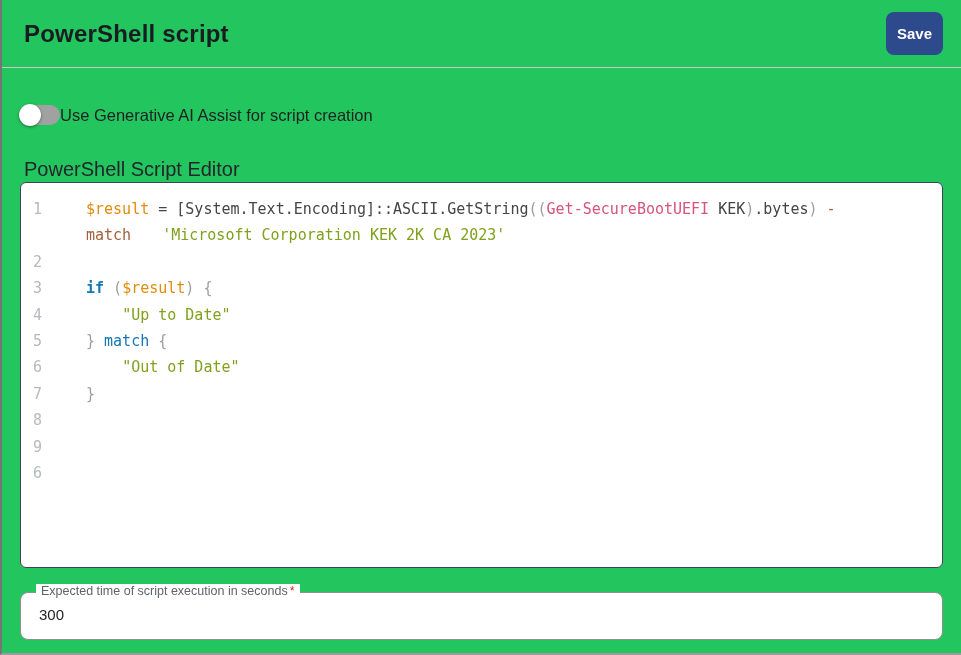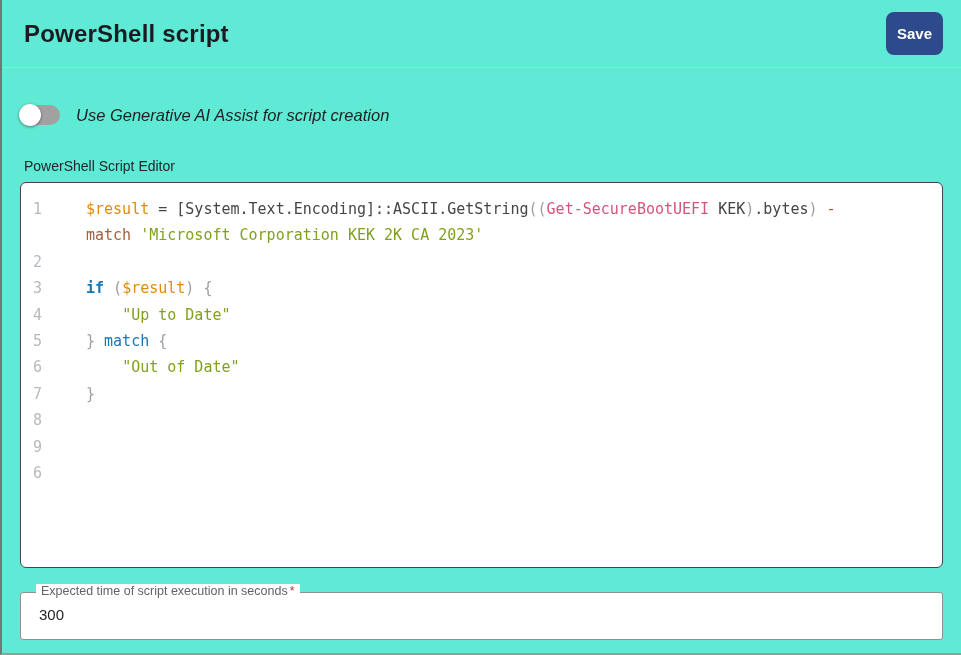--- a/index.html
+++ b/index.html
@@ -3,21 +3,21 @@
 <meta charset="utf-8">
 <style>
   * { box-sizing: border-box; margin: 0; padding: 0; }
   html, body { background: #fff; }
   body { font-family: "Liberation Sans", sans-serif; }
 
   .page {
     position: relative;
     width: 961px;
     height: 655px;
-    background: #5eead4;
+    background: #22c55e;
     border-left: 2px solid #757575;
     border-bottom: 2px solid #9b9b9b;
     overflow: hidden;
   }
 
   
   .header {
     display: flex;
     align-items: center;
     justify-content: space-between;
@@ -41,42 +41,40 @@
     font-family: "Liberation Sans", sans-serif;
     font-size: 15px;
     font-weight: 700;
     cursor: pointer;
   }
 
   
   .toggle-row {
     display: flex;
     align-items: center;
-    gap: 16px;
     margin: 36px 0 8px 20px;
     height: 22px;
-    font-style: italic;
   }
   .switch { position: relative; width: 38px; height: 20px; flex: 0 0 auto; cursor: pointer; }
   .switch .track {
     display: block; width: 100%; height: 100%;
     border-radius: 10px; background: #a1a1a1;
   }
   .switch .knob {
     position: absolute; left: -3px; top: -1px;
     width: 22px; height: 22px; border-radius: 50%;
     background: #fff;
     box-shadow: 0 1px 3px rgba(0,0,0,0.4), 0 0 1px rgba(0,0,0,0.25);
   }
   .toggle-label { font-size: 16.5px; color: #1f2023; }
 
   
   .editor-label {
     margin: 32px 0 7px 22px;
-    font-size: 14px;
+    font-size: 20px;
     color: #23262c;
     height: 17px;
   }
   .editor-box {
     margin: 0 18px;
     height: 386px;
     border: 1px solid #3e4456;
     border-radius: 6px;
     background: #fff;
     overflow: hidden;
@@ -97,21 +95,21 @@
     user-select: none;
   }
   .code-row .code-text { white-space: pre; }
 
   
   .field {
     position: relative;
     margin: 24px 18px 11px;
     height: 48px;
     border: 1px solid #8f8f8f;
-    border-radius: 3px;
+    border-radius: 8px;
     background: #fff;
   }
   .field-label {
     position: absolute;
     top: -9px;
     left: 15px;
     background: #fff;
     padding: 0 5px;
     font-size: 12.5px;
     color: #5f6368;
@@ -150,21 +148,21 @@
   <div class="editor-label">PowerShell Script Editor</div>
 
   <div class="editor-box">
     <div id="code-lines">
         <div class="code-row">
           <span class="gutter">1</span>
           <span class="code-text"><span style="color: rgb(223, 140, 12);">$result</span><span style="color: rgb(69, 69, 69);"> = </span><span style="color: rgb(69, 69, 69);">[System.Text.Encoding]::ASCII.GetString</span><span style="color: rgb(158, 158, 158);">((</span><span style="color: rgb(214, 83, 122);">Get-SecureBootUEFI</span><span style="color: rgb(69, 69, 69);"> KEK</span><span style="color: rgb(158, 158, 158);">)</span><span style="color: rgb(69, 69, 69);">.bytes</span><span style="color: rgb(158, 158, 158);">)</span><span style="color: rgb(69, 69, 69);"> </span><span style="color: rgb(164, 96, 62);">-</span></span>
         </div>
         <div class="code-row">
           <span class="gutter"></span>
-          <span class="code-text"><span style="color: rgb(164, 96, 62); text-align: center;">match</span><span style="color: rgb(69, 69, 69);"> </span><span style="color: rgb(127, 161, 28);">'Microsoft Corporation KEK 2K CA 2023'</span></span>
+          <span class="code-text"><span style="color: rgb(164, 96, 62); text-align: center;">match</span><span style="color: rgb(69, 69, 69);"> </span><span style="color: rgb(127, 161, 28); margin-left: 22px;">'Microsoft Corporation KEK 2K CA 2023'</span></span>
         </div>
         <div class="code-row">
           <span class="gutter">2</span>
           <span class="code-text"></span>
         </div>
         <div class="code-row">
           <span class="gutter">3</span>
           <span class="code-text"><span style="color: rgb(21, 119, 181); font-weight: bold;">if</span><span style="color: rgb(69, 69, 69);"> </span><span style="color: rgb(158, 158, 158);">(</span><span style="color: rgb(223, 140, 12);">$result</span><span style="color: rgb(158, 158, 158);">)</span><span style="color: rgb(69, 69, 69);"> </span><span style="color: rgb(158, 158, 158);">{</span></span>
         </div>
         <div class="code-row">

